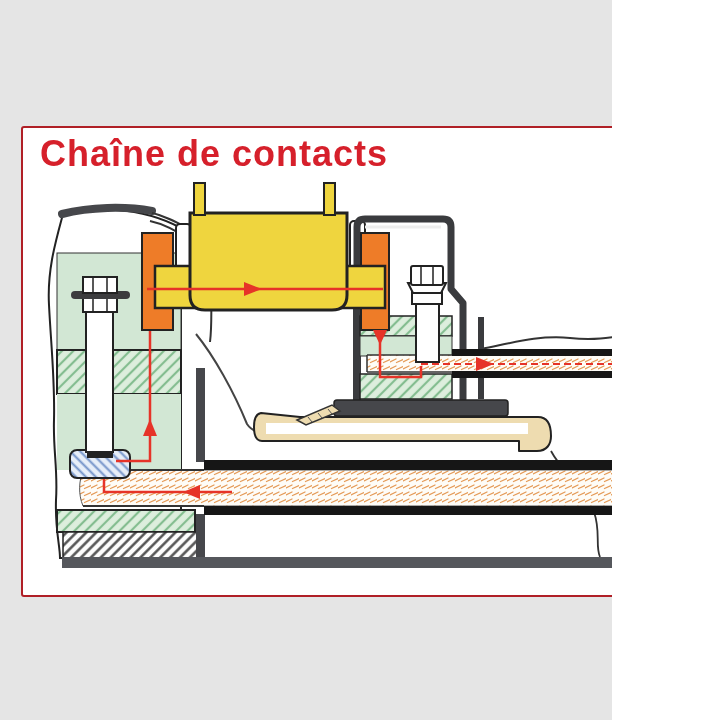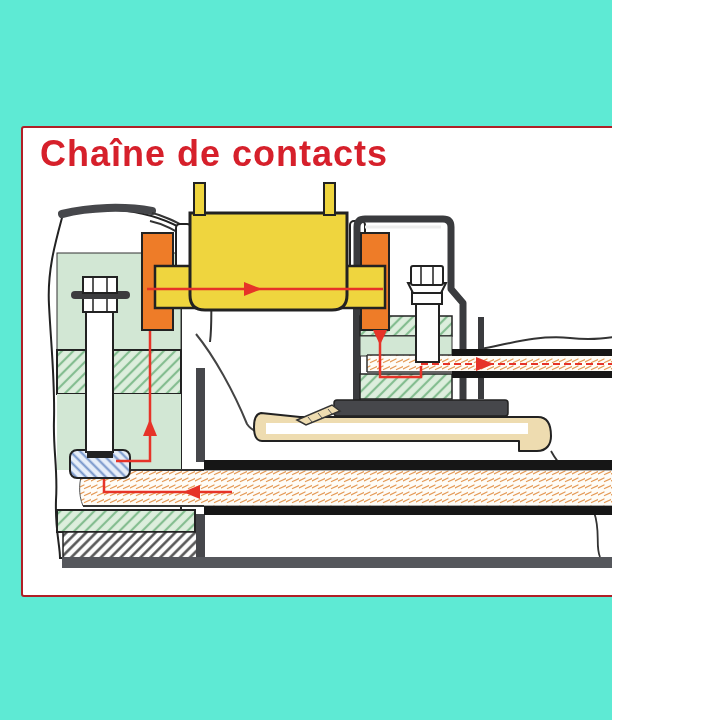--- a/index.html
+++ b/index.html
@@ -1,16 +1,16 @@
 <!DOCTYPE html>
 <html style="--frame_border: #b01f26; --title_red: #d6202b; --arrow_red: #e63328; --contact_orange: #ee7c28; --busbar_yellow: #efd53e; --mint_green: #d2e7d4; --hatch_green_bg: #ddeedd; --hatch_green_line: #84bd90; --conductor_hatch_line: #e59b58; --nut_blue_line: #7292c8; --nut_blue_bg: #e7eef8; --support_dark: #46474b; --base_gray: #55575c; --tan: #eedcb0; --body_stroke: #3a3b3e;"><head>
 <meta charset="utf-8">
 <style>
   html,body{margin:0;padding:0;background:#ffffff;}
-  .page{position:relative;width:612px;height:720px;background:#5eead4;overflow:hidden;
+  .page{position:relative;width:612px;height:720px;background:#e5e5e5;overflow:hidden;
         font-family:"Liberation Sans", sans-serif;}
   .frame{position:absolute;left:21px;top:126px;width:675px;height:467px;
          border:2px solid var(--frame_border,#b01f26);border-radius:3px;background:#ffffff;}
   .title{position:absolute;left:40px;top:133px;margin:0;
          font-size:36px;font-weight:bold;letter-spacing:1px;
          color:var(--title_red,#d6202b);font-family:"Liberation Sans", sans-serif;}
   svg.diagram{position:absolute;left:0;top:0;width:720px;height:720px;}
   .redline{stroke:var(--arrow_red,#e63328);fill:none;}
   .arrowhead{fill:var(--arrow_red,#e63328);stroke:none;}
 </style>

